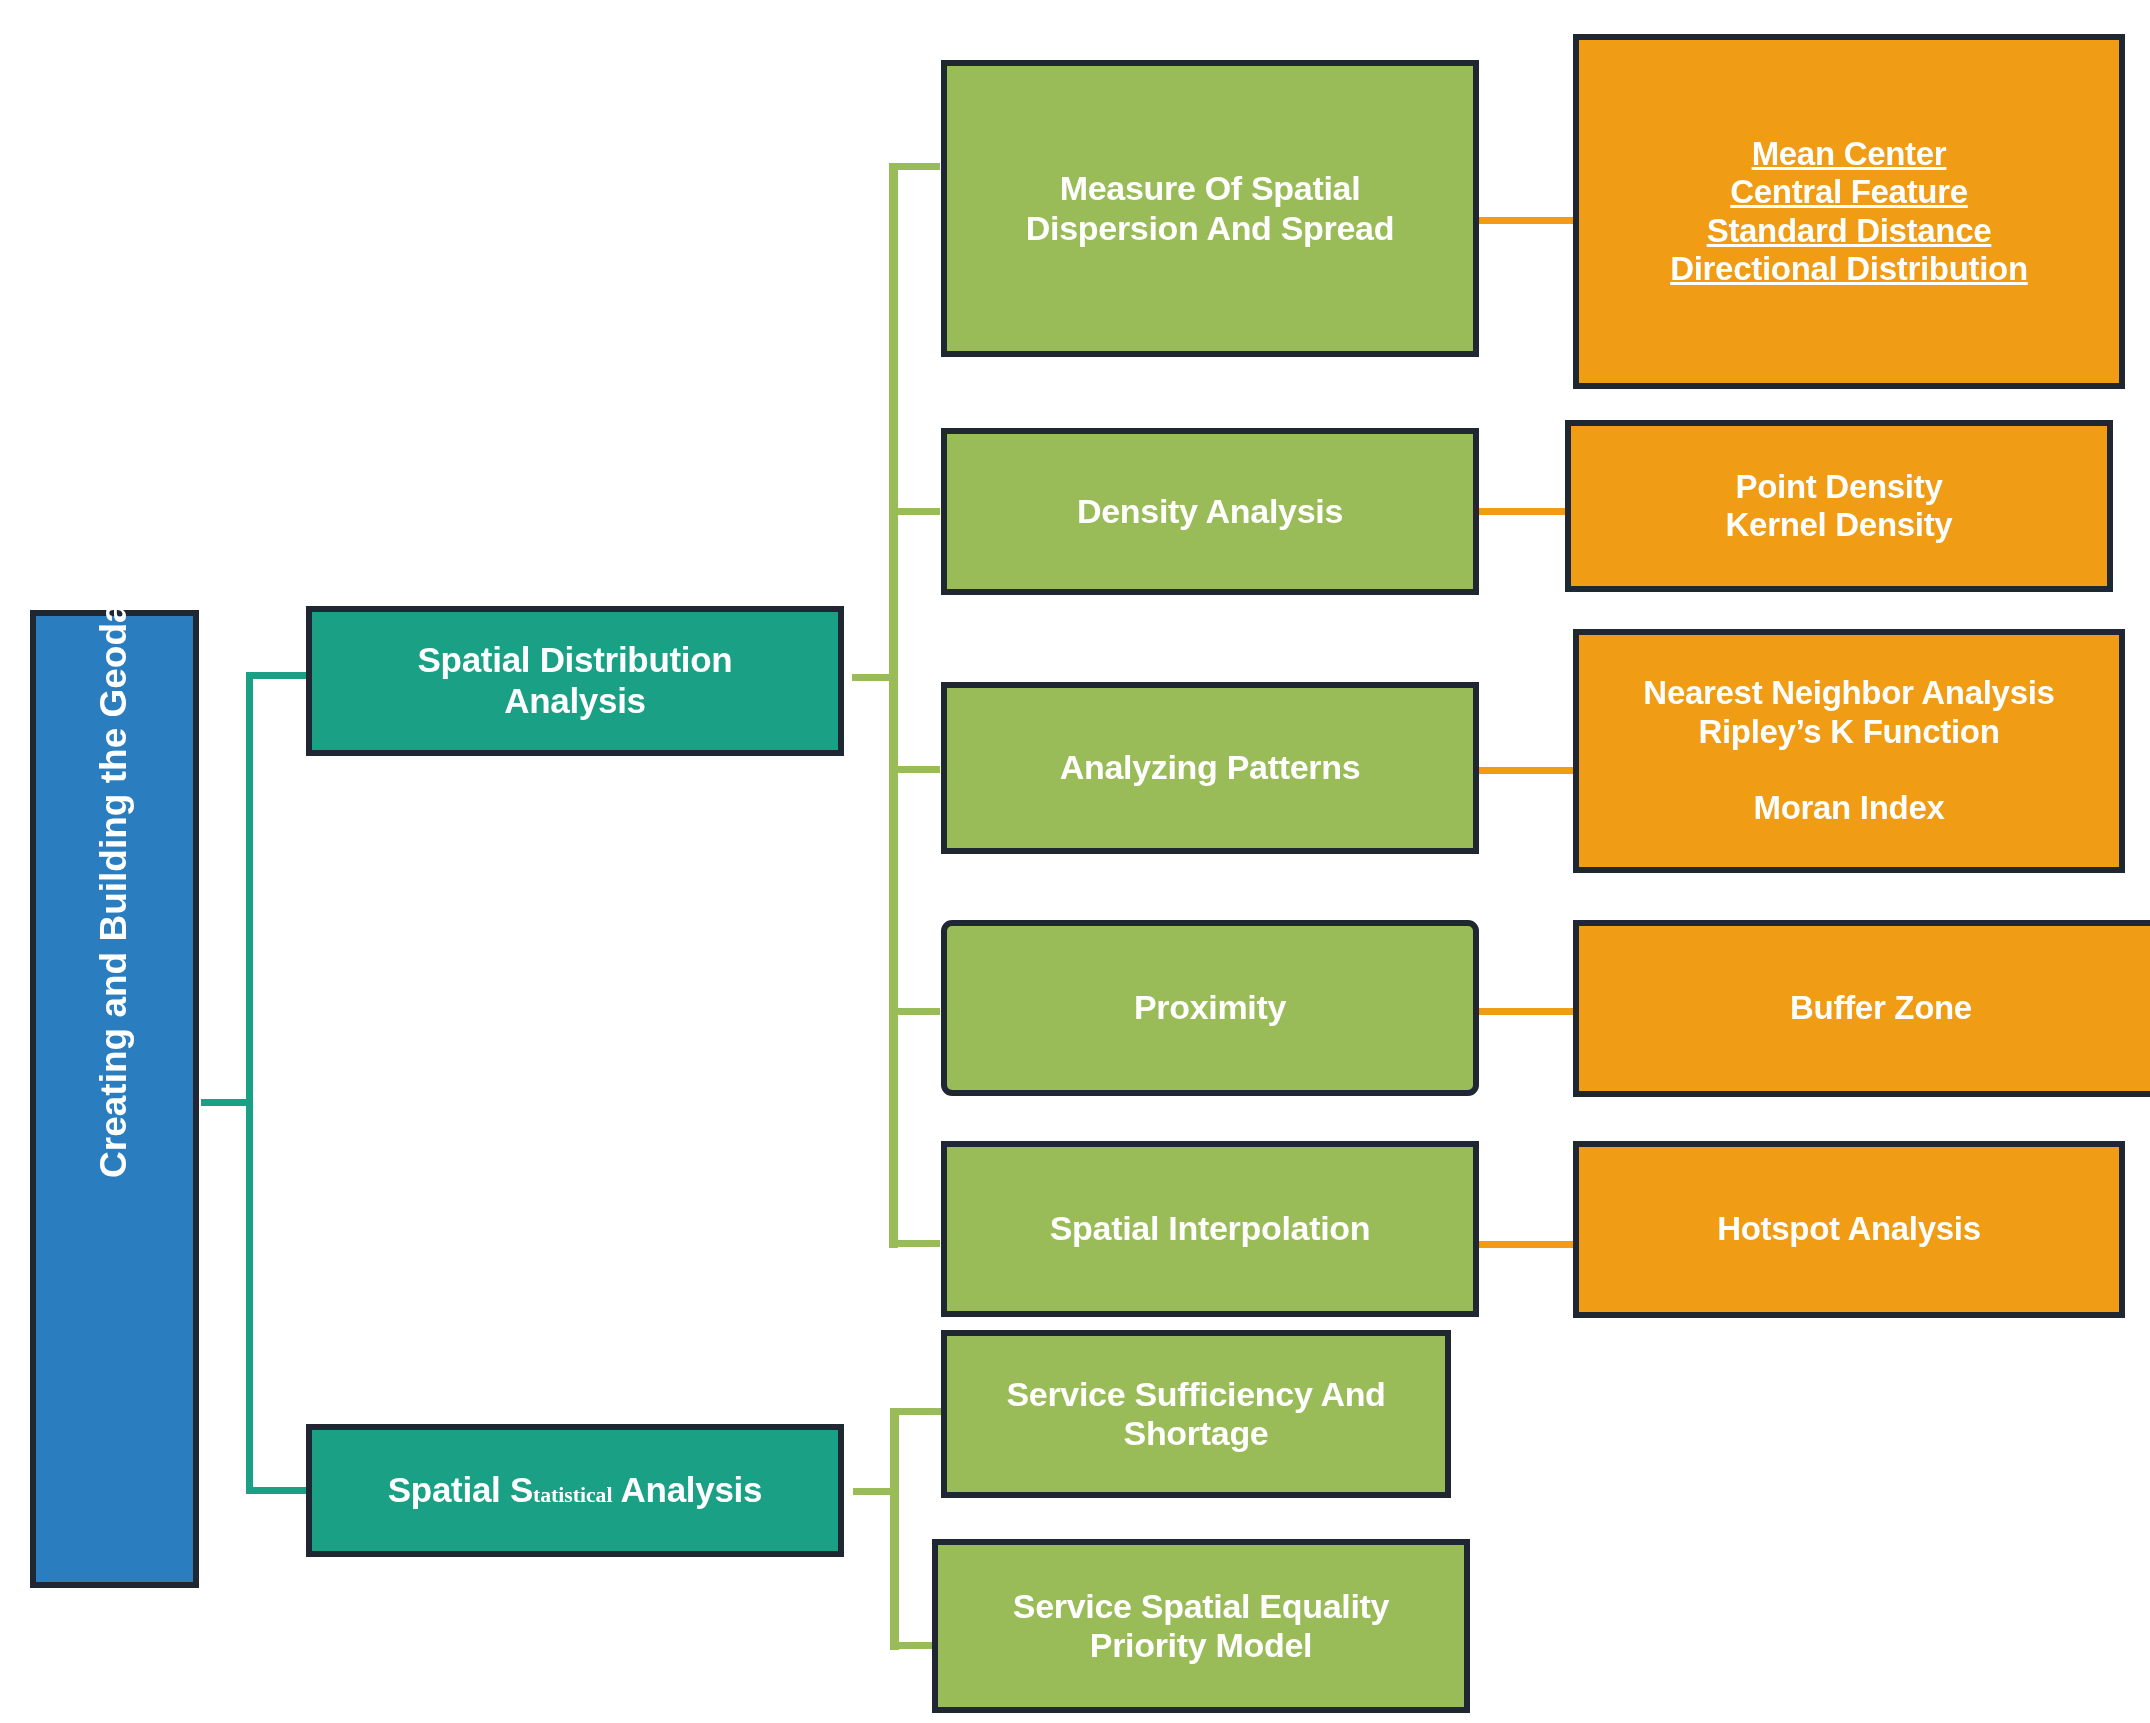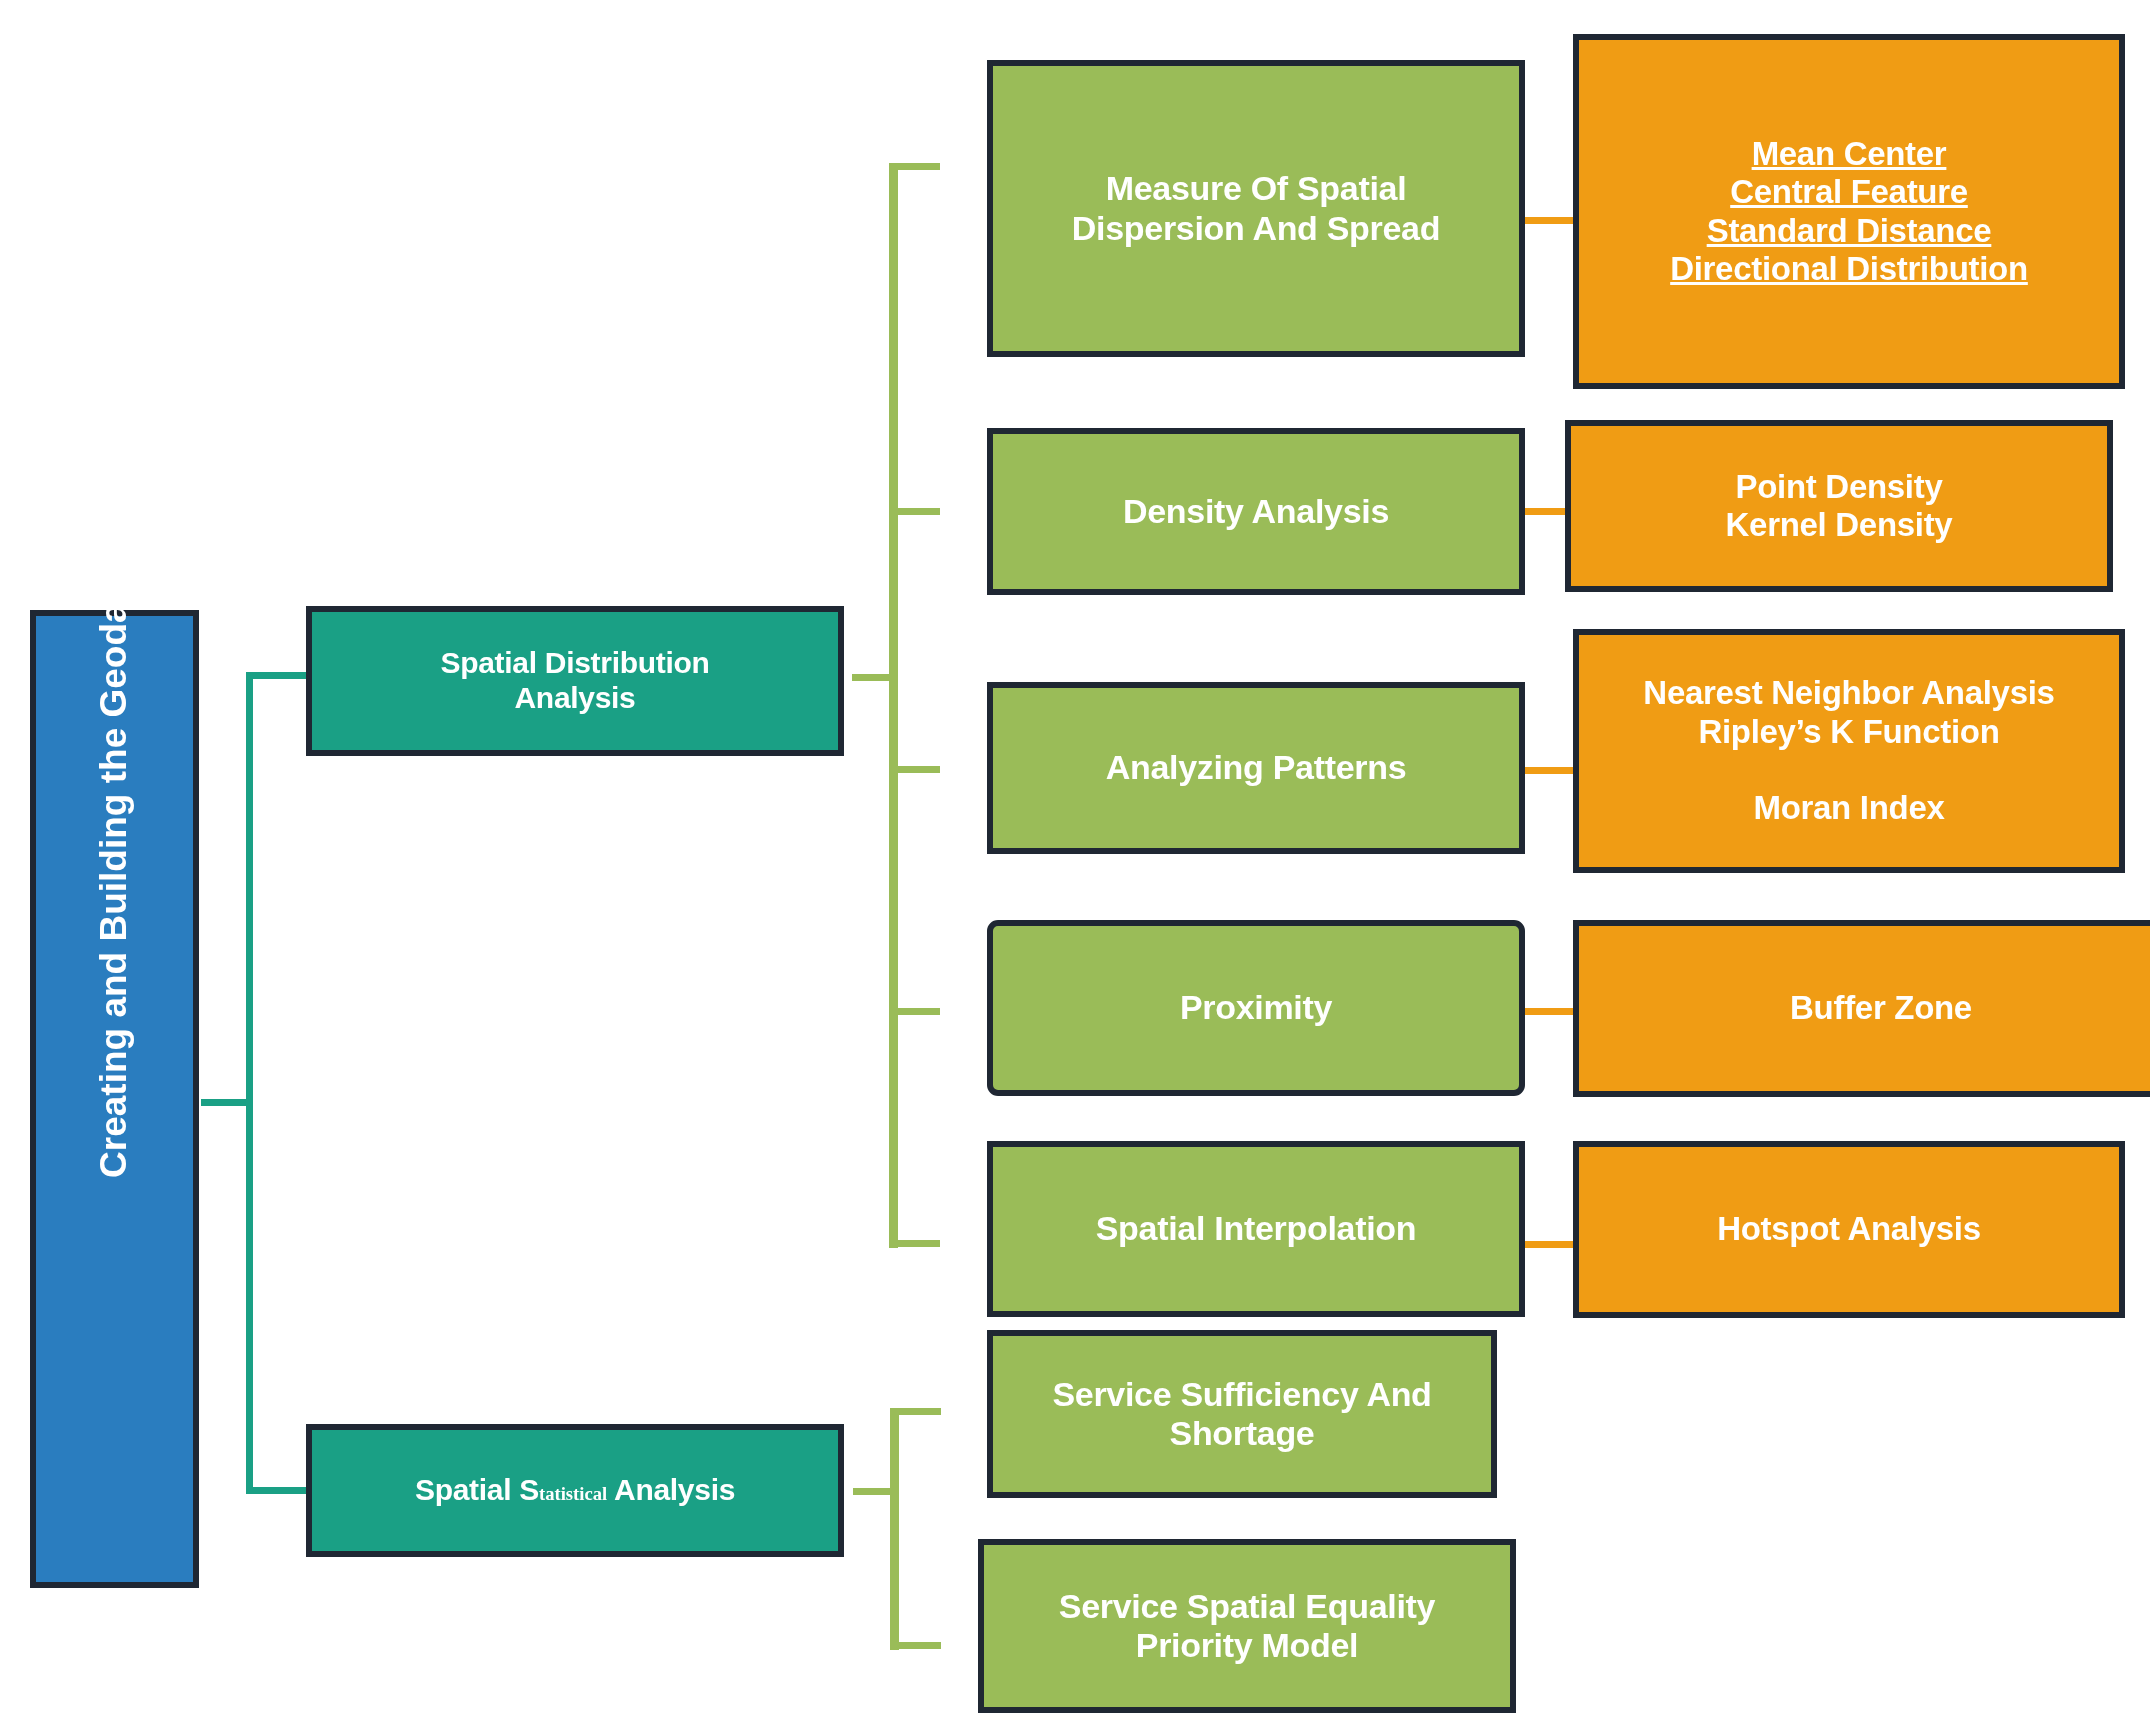--- a/index.html
+++ b/index.html
@@ -48,28 +48,27 @@
   .node.root .txt {
     transform: rotate(-90deg);
     white-space: nowrap;
     font-size: 37px;
     letter-spacing: 0px;
   }
 
   
   .node.teal {
     background: #1AA085;
-    font-size: 30px;
+    font-size: 35px;
   }
 
   
   .node.green {
     background: #9ABC58;
     font-size: 34px;
-    margin-left: 46px;
   }
 
   
   .node.orange {
     background: #F09C14;
     font-size: 33px;
   }
 
   .small-serif {
     font-family: "Liberation Serif", serif;

